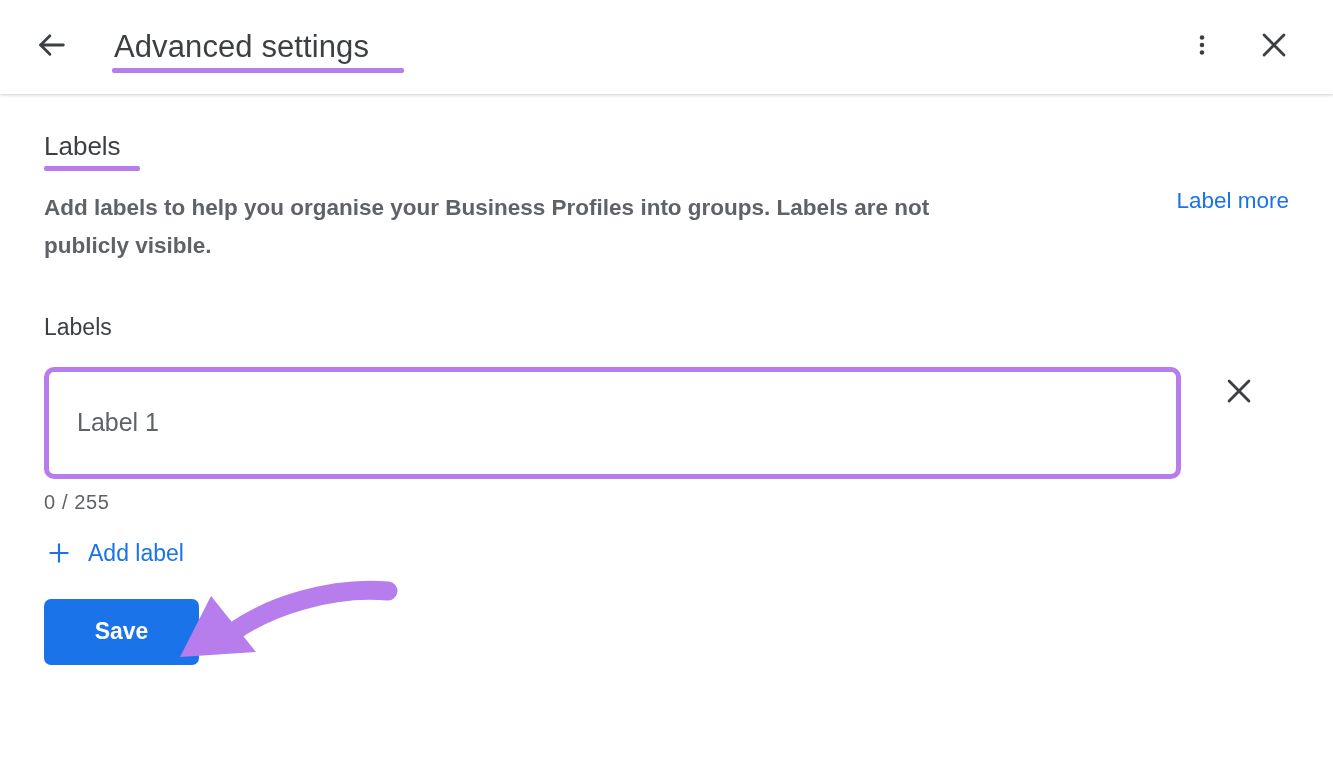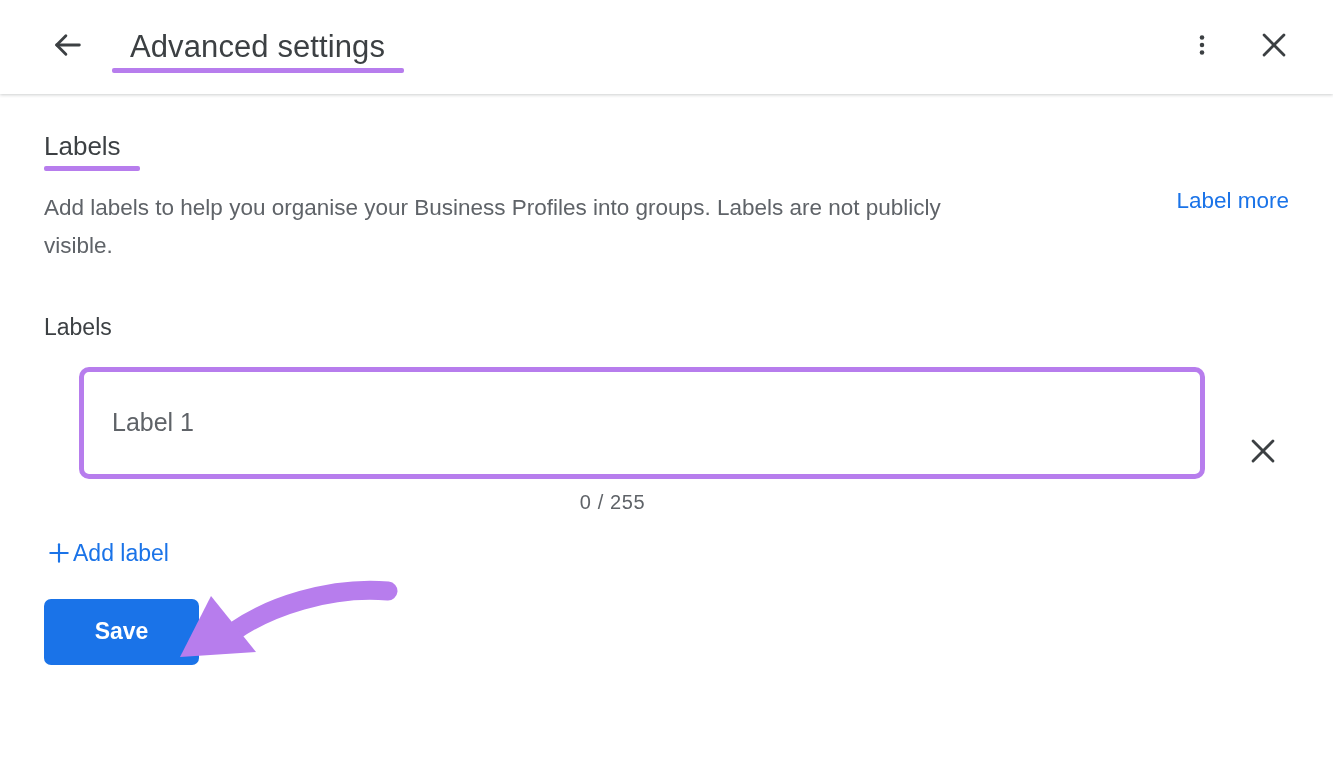--- a/index.html
+++ b/index.html
@@ -19,21 +19,20 @@
   
   .header {
     position: relative;
     height: 94px;
     box-sizing: border-box;
     background: #ffffff;
     display: flex;
     align-items: center;
     box-shadow: 0 1px 3px rgba(60,64,67,0.25);
     z-index: 5;
-    padding-left: 16px;
   }
   .back-btn {
     width: 48px;
     height: 48px;
     margin-left: 28px;
     display: flex;
     align-items: center;
     justify-content: center;
     border-radius: 50%;
     cursor: pointer;
@@ -105,21 +104,21 @@
     border-radius: 2px;
     background: #b77ded;
   }
 
   .section-desc {
     margin-top: 28px;
     font-size: 22.5px;
     line-height: 1.72;
     color: #5f6368;
     max-width: 930px;
-    font-weight: 400;
+    font-weight: 700;
   }
 
   .learn-more {
     position: absolute;
     right: 0;
     top: 94px;
     font-size: 22.5px;
     color: #1a73e8;
     cursor: pointer;
     white-space: nowrap;
@@ -129,22 +128,21 @@
     margin-top: 48px;
     font-size: 23px;
     color: #3c4043;
   }
 
   
   .input-row {
     position: relative;
     margin-top: 26px;
     display: flex;
-    align-items: flex-end;
-    margin-left: 35px;
+    align-items: flex-start;
   }
   .input-annot {
     position: relative;
     width: 1137px;
     height: 112px;
     box-sizing: border-box;
     border: 5px solid #b77ded;
     border-radius: 10px;
     background: #ffffff;
     display: flex;
@@ -172,31 +170,31 @@
     align-items: center;
     justify-content: center;
     border-radius: 50%;
     cursor: pointer;
     flex: 0 0 auto;
   }
 
   .counter {
     margin-top: 12px;
     width: 1137px;
-    text-align: center;
+    text-align: left;
     font-size: 20px;
     color: #5f6368;
     letter-spacing: 0.6px;
   }
 
   .add-label {
     margin-top: 22px;
     display: inline-flex;
     align-items: center;
-    gap: 1px;
+    gap: 16px;
     color: #1a73e8;
     font-size: 23px;
     cursor: pointer;
     padding: 4px 2px;
   }
   .plus-icon {
     display: inline-flex;
     align-items: center;
     justify-content: center;
     width: 26px;

